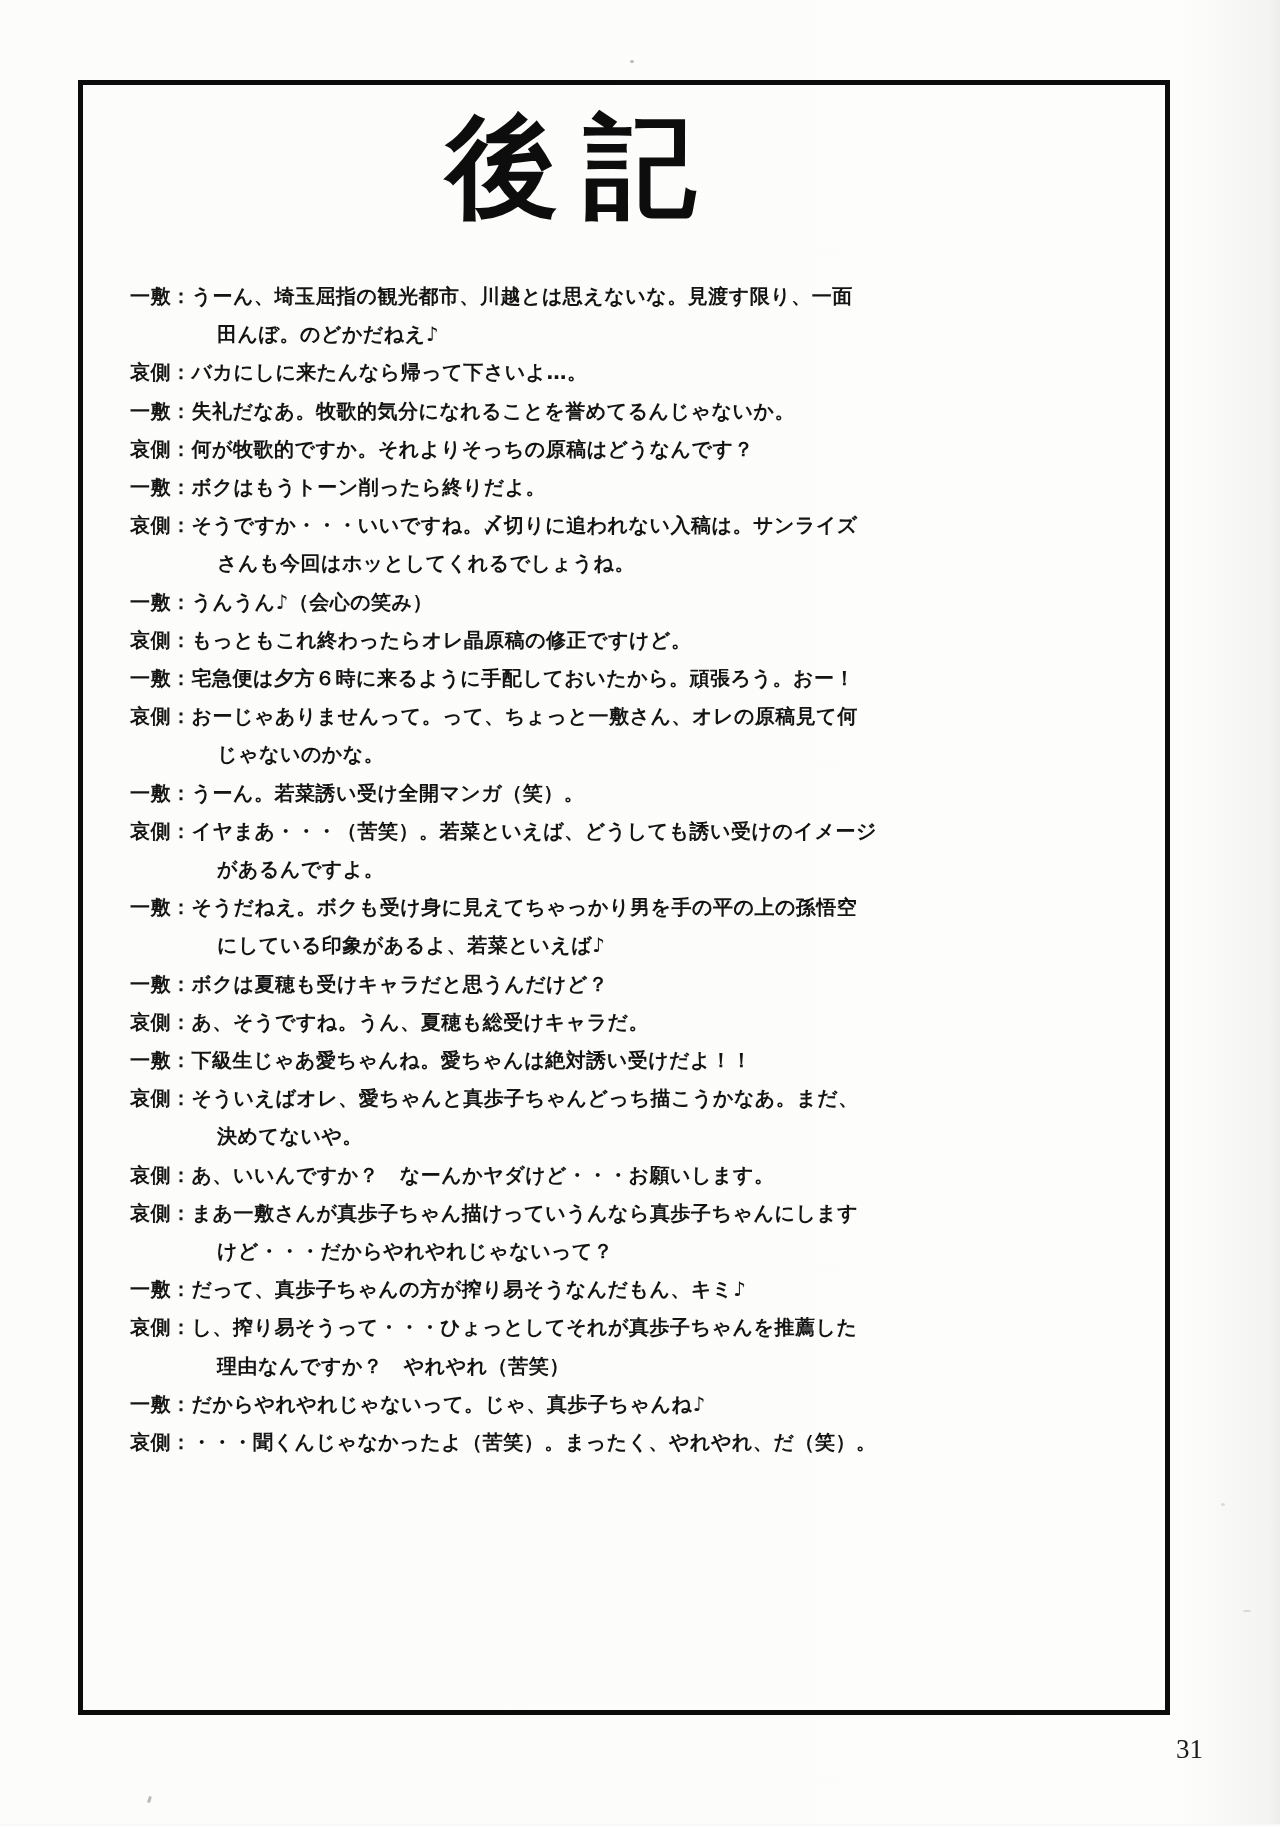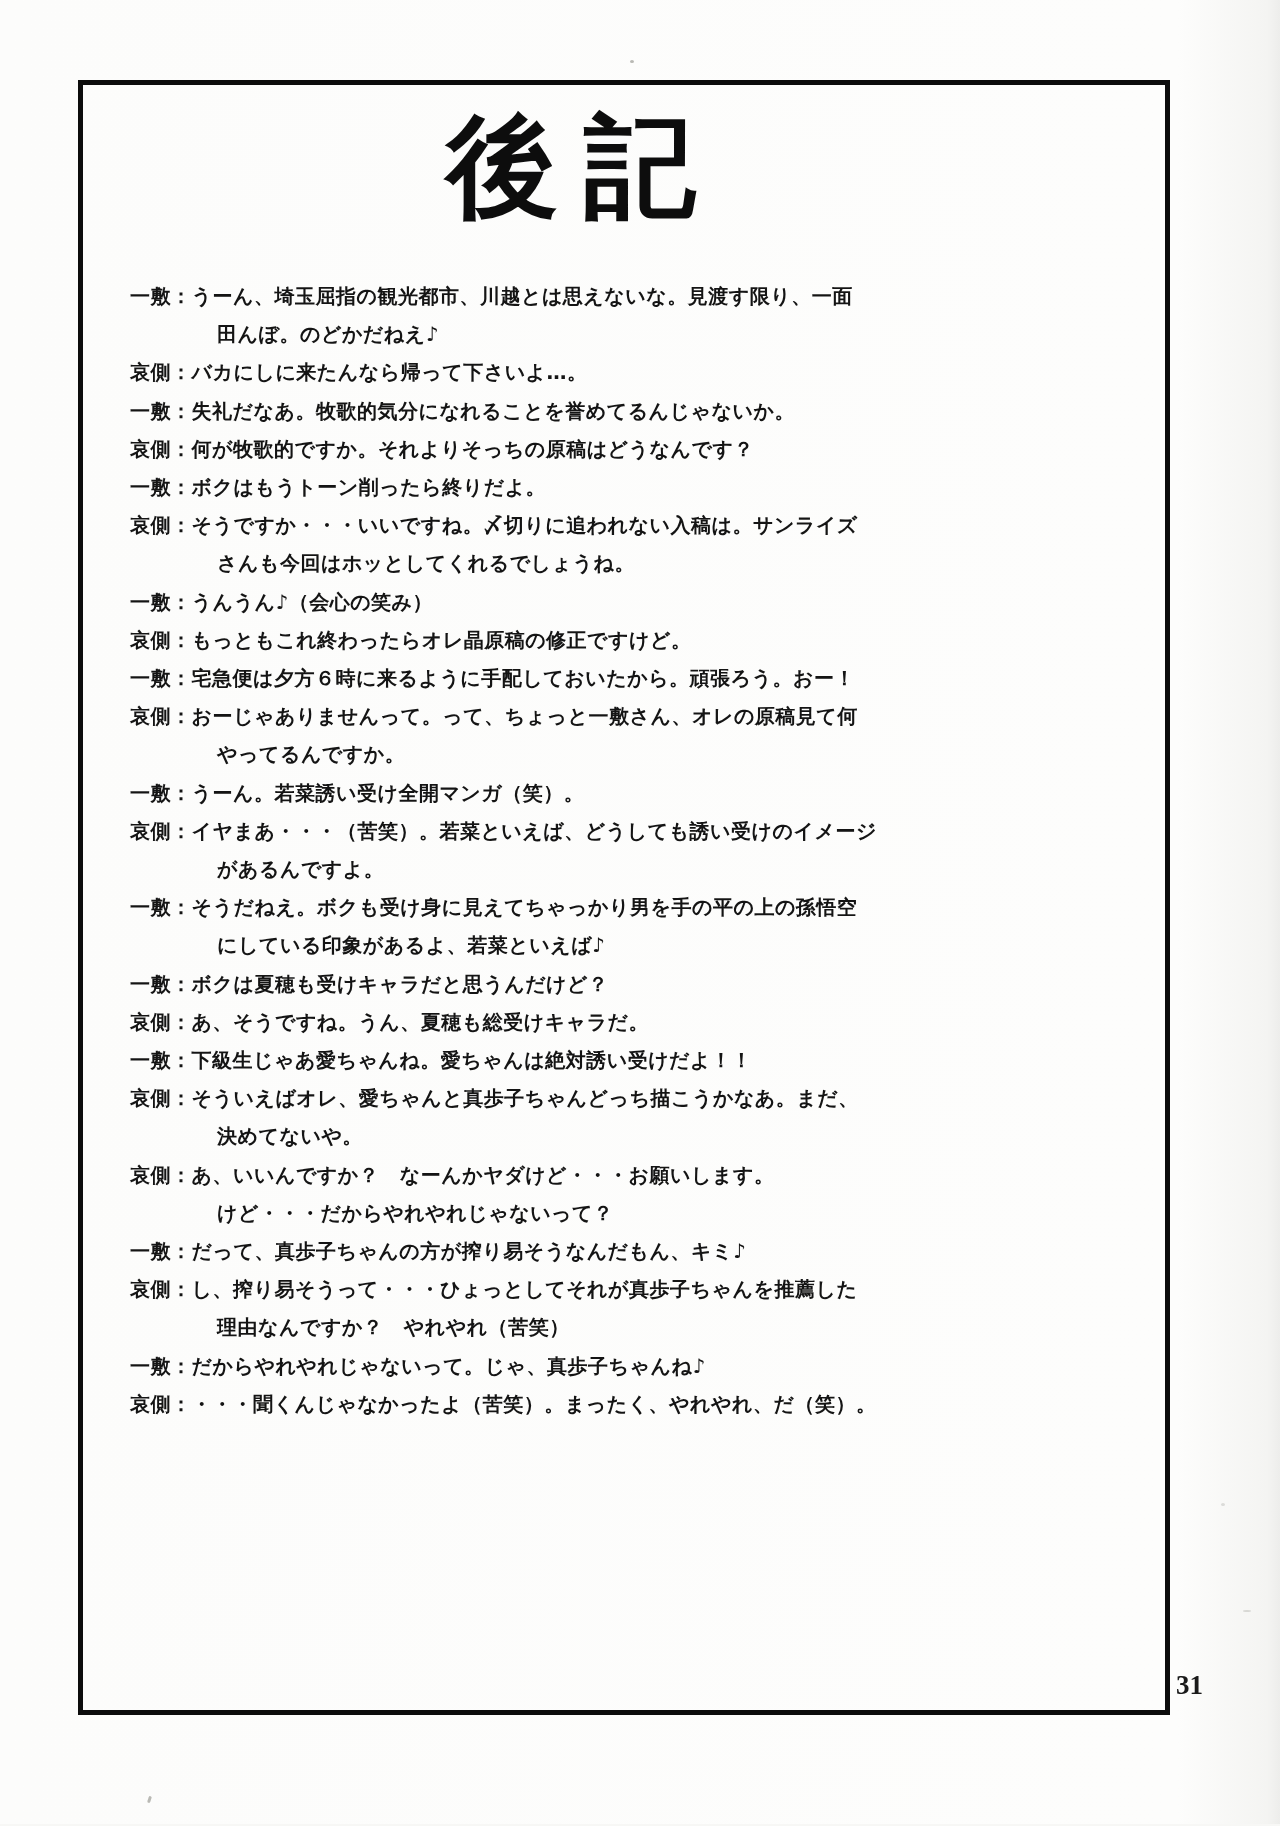--- a/index.html
+++ b/index.html
@@ -40,24 +40,24 @@
     line-height:38.2px;
     font-weight:700;
     color:#141414;
     letter-spacing:0.5px;
   }
   .entry{padding-left:87px;}
   .entry .l0{margin-left:-87px;}
   .entry .line{white-space:nowrap;}
   .page-number{
     position:absolute;
-    left:1176px;top:1670px;
+    left:1176px;top:1734px;
     font-family:"Liberation Serif","DejaVu Serif",serif;
     font-size:27px;
-    font-weight:700;
+    font-weight:400;
     color:#1a1a1a;
   }
   .speck{position:absolute;background:#b9b9b4;border-radius:50%;}
   .speck.s1{left:630px;top:60px;width:4px;height:3px;}
   .speck.s2{left:148px;top:1796px;width:3px;height:7px;transform:rotate(18deg);border-radius:2px;}
   .speck.s3{left:1243px;top:1610px;width:8px;height:2px;opacity:.5;}
   .speck.s4{left:1221px;top:1503px;width:4px;height:3px;opacity:.45;}
 </style>
 </head>
 <body>
@@ -92,21 +92,21 @@
         <div class="line l0"><span>一敷：</span>うんうん♪（会心の笑み）</div>
       </div>
       <div class="entry">
         <div class="line l0"><span>哀側：</span>もっともこれ終わったらオレ晶原稿の修正ですけど。</div>
       </div>
       <div class="entry">
         <div class="line l0"><span>一敷：</span>宅急便は夕方６時に来るように手配しておいたから。頑張ろう。おー！</div>
       </div>
       <div class="entry">
         <div class="line l0"><span>哀側：</span>おーじゃありませんって。って、ちょっと一敷さん、オレの原稿見て何</div>
-        <div class="line lc">やってるんですか。</div>
+        <div class="line lc">じゃないのかな。</div>
       </div>
       <div class="entry">
         <div class="line l0"><span>一敷：</span>うーん。若菜誘い受け全開マンガ（笑）。</div>
       </div>
       <div class="entry">
         <div class="line l0"><span>哀側：</span>イヤまあ・・・（苦笑）。若菜といえば、どうしても誘い受けのイメージ</div>
         <div class="line lc">があるんですよ。</div>
       </div>
       <div class="entry">
         <div class="line l0"><span>一敷：</span>そうだねえ。ボクも受け身に見えてちゃっかり男を手の平の上の孫悟空</div>
@@ -122,20 +122,21 @@
         <div class="line l0"><span>一敷：</span>下級生じゃあ愛ちゃんね。愛ちゃんは絶対誘い受けだよ！！</div>
       </div>
       <div class="entry">
         <div class="line l0"><span>哀側：</span>そういえばオレ、愛ちゃんと真歩子ちゃんどっち描こうかなあ。まだ、</div>
         <div class="line lc">決めてないや。</div>
       </div>
       <div class="entry">
         <div class="line l0"><span>哀側：</span>あ、いいんですか？　なーんかヤダけど・・・お願いします。</div>
       </div>
       <div class="entry">
+        <div class="line l0"><span>哀側：</span>まあ一敷さんが真歩子ちゃん描けっていうんなら真歩子ちゃんにします</div>
         <div class="line lc">けど・・・だからやれやれじゃないって？</div>
       </div>
       <div class="entry">
         <div class="line l0"><span>一敷：</span>だって、真歩子ちゃんの方が搾り易そうなんだもん、キミ♪</div>
       </div>
       <div class="entry">
         <div class="line l0"><span>哀側：</span>し、搾り易そうって・・・ひょっとしてそれが真歩子ちゃんを推薦した</div>
         <div class="line lc">理由なんですか？　やれやれ（苦笑）</div>
       </div>
       <div class="entry">

